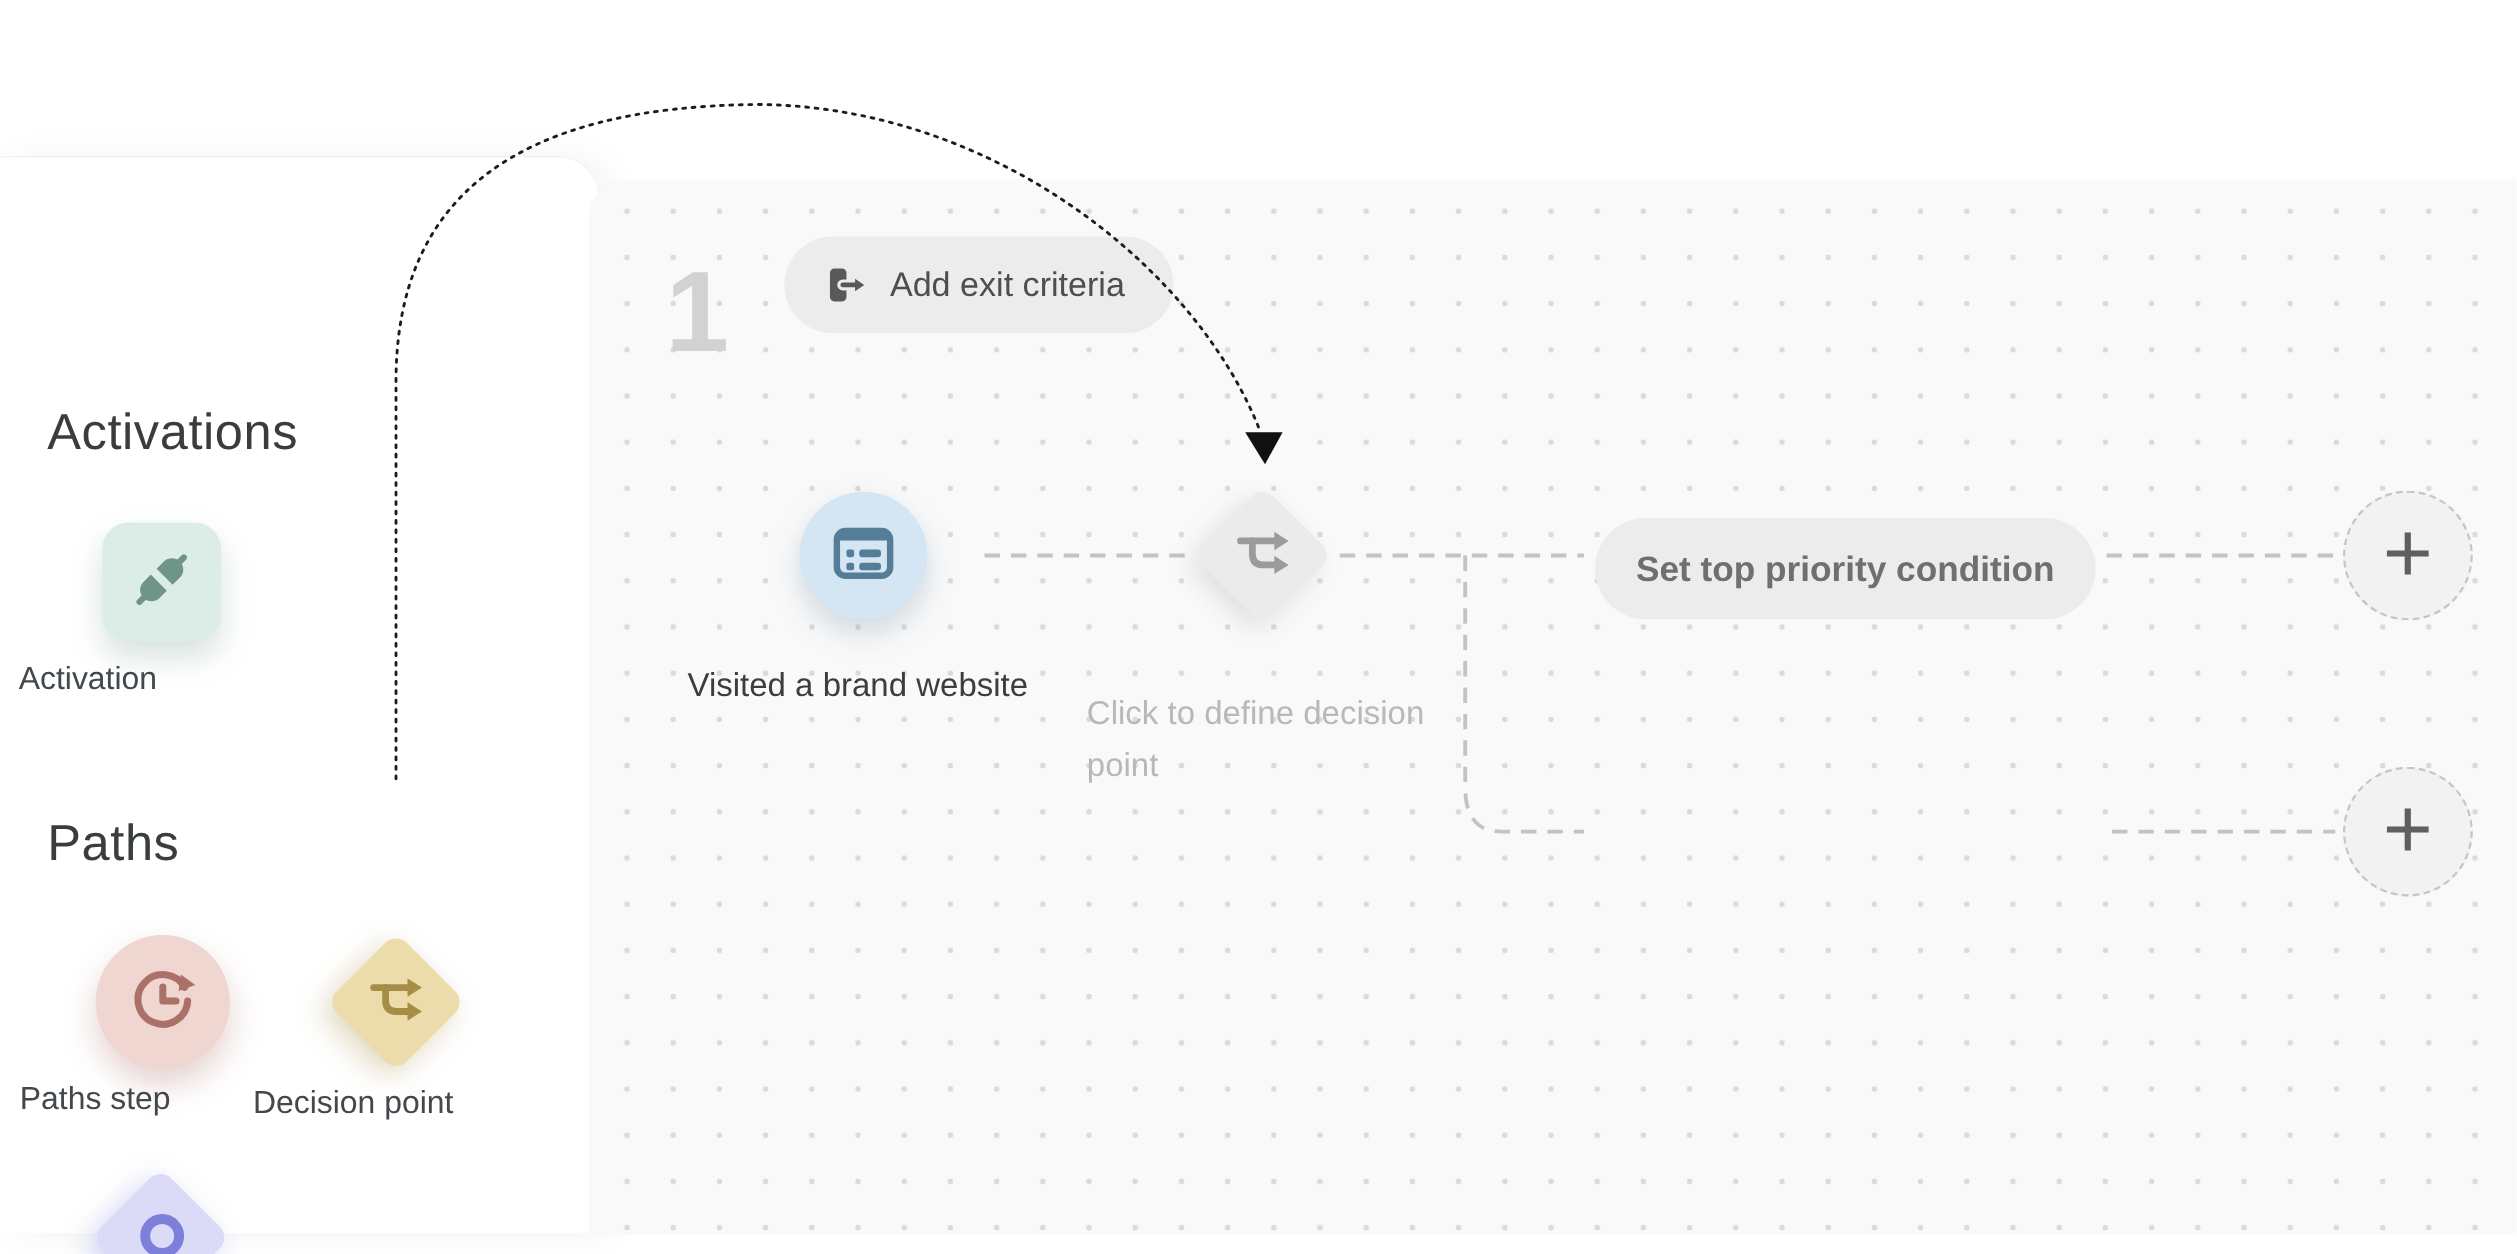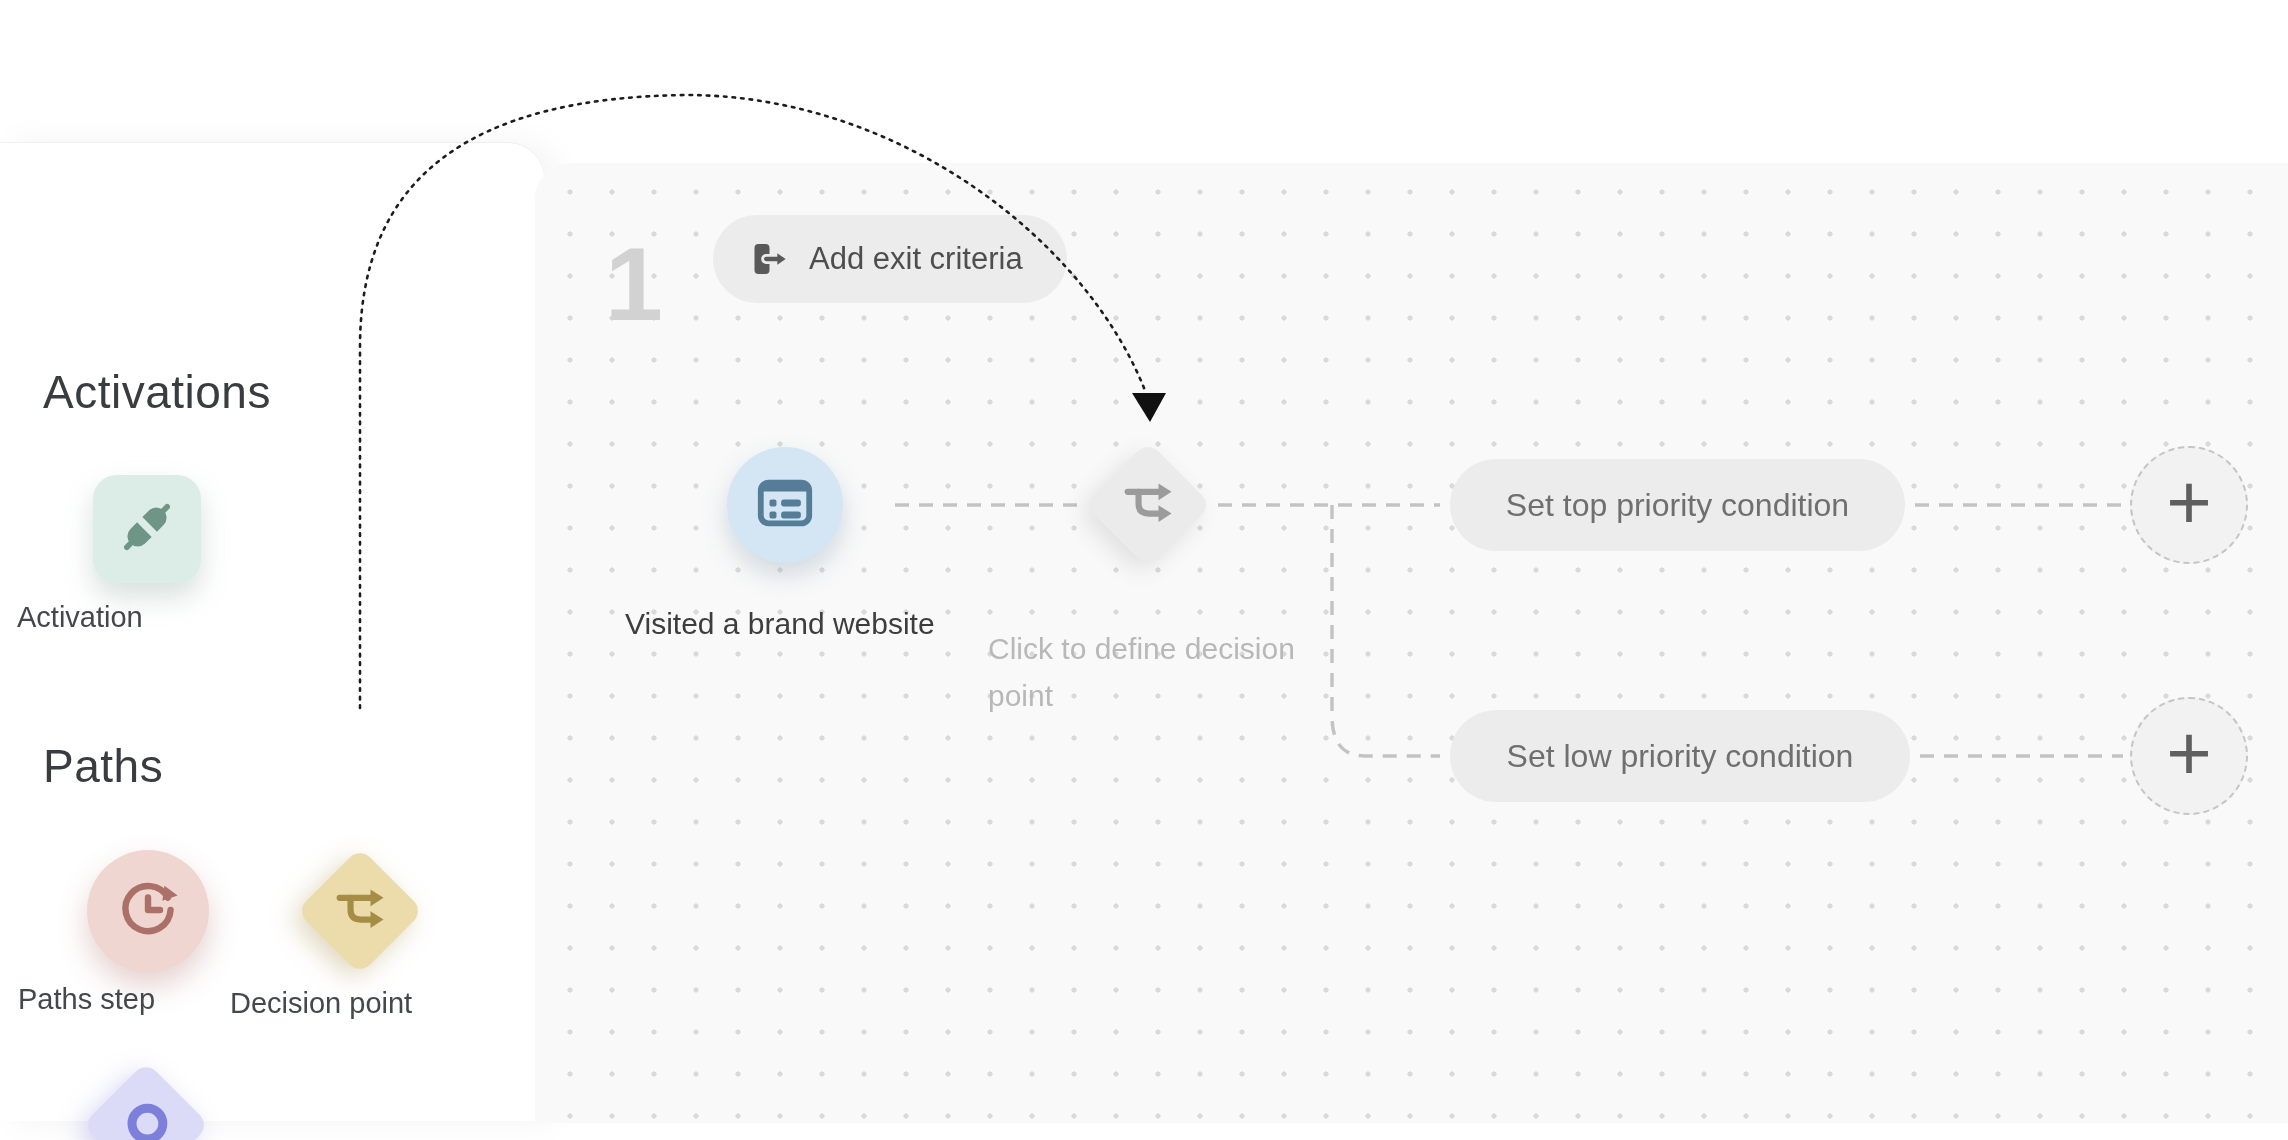--- a/index.html
+++ b/index.html
@@ -42,21 +42,21 @@
   .node-circle{position:absolute;left:192px;top:284px;width:116px;height:116px;border-radius:50%;
                background:#d4e5f3;display:flex;align-items:center;justify-content:center;
                box-shadow:0 12px 26px rgba(86,125,152,.25);}
   .node-diamond-wrap{position:absolute;left:568px;top:297px;width:90px;height:90px;}
   .d-node{background:#ebebeb;box-shadow:0 10px 24px rgba(0,0,0,.10);}
   .node-label{position:absolute;width:320px;font-size:30px;line-height:47px;color:#3d3d3d;}
   .nl-trigger{left:90px;top:437px;}
   .nl-decision{left:453px;top:462px;color:#b8b8b8;}
   .pill{position:absolute;height:92px;border-radius:46px;background:#ececec;display:flex;
         align-items:center;justify-content:center;font-size:32px;color:#6f6f6f;}
-  .pill-top{left:915px;top:296px;width:455px;}
+  .pill-top{left:915px;top:308px;width:455px;font-weight:bold;}
   .pill-low{left:915px;top:547px;width:460px;}
   .plus-circle{position:absolute;width:118px;height:118px;border-radius:50%;background:#f2f2f2;
                border:2px dashed #c5c5c5;box-sizing:border-box;display:flex;align-items:center;
                justify-content:center;}
   .plus-top{left:1595px;top:283px;}
   .plus-low{left:1595px;top:534px;}
   .plus-glyph{font-size:78px;font-weight:400;color:#5f5f5f;line-height:1;margin-top:-6px;}
   .connectors,.overlay{position:absolute;left:0;top:0;pointer-events:none;}
 </style>
 </head>
@@ -169,23 +169,20 @@
             <polygon points="21,16.9 21,26.1 28.2,21.5" fill="#9b9b9b"></polygon>
           </svg>
         </span>
       </div>
     </div>
     <div class="node-label nl-decision">Click to define decision point</div>
 
     <div class="pill pill-top">
       <span>Set top priority condition</span>
     </div>
-    <div class="pill pill-low">
-      <span>Set low priority condition</span>
-    </div>
 
     <div class="plus-circle plus-top">
       <span class="plus-glyph">+</span>
     </div>
     <div class="plus-circle plus-low">
       <span class="plus-glyph">+</span>
     </div>
   </main>
 
   <svg class="overlay" width="2288" height="1140" viewBox="0 0 2288 1140">

